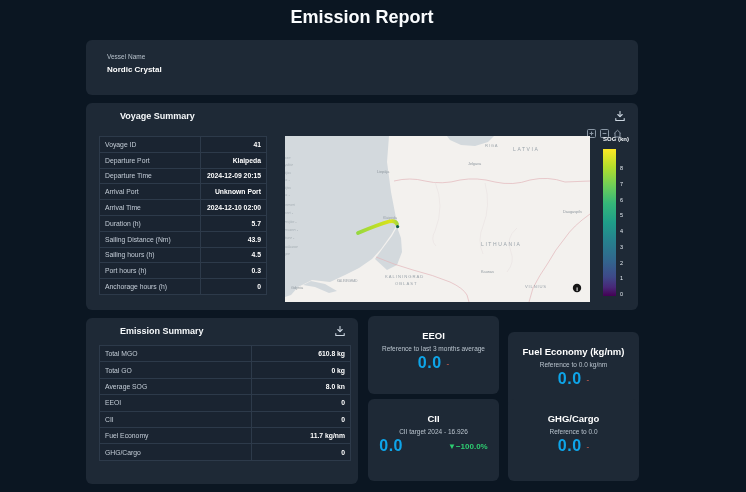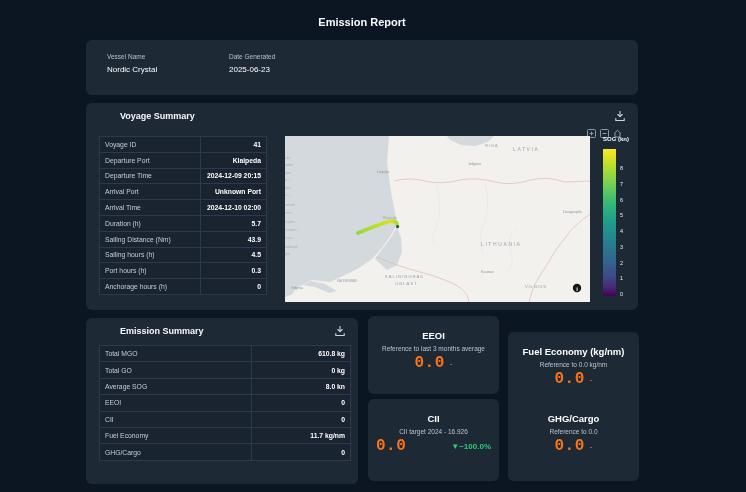--- a/index.html
+++ b/index.html
@@ -5,32 +5,32 @@
   * { margin:0; padding:0; box-sizing:border-box; }
   html,body { width:746px; height:492px; }
   body {
     position:relative;
     background:#0b1622;
     font-family:"Liberation Sans", sans-serif;
     overflow:hidden;
     color:#e9eef3;
   }
   .page-title {
-    position:absolute; left:86px; top:16px; width:552px;
-    text-align:center; font-size:11px; font-weight:600; color:#fafcfe;
+    position:absolute; left:86px; top:7px; width:552px;
+    text-align:center; font-size:18px; font-weight:600; color:#fafcfe;
   }
   .panel {
     position:absolute; background:#1e2936; border-radius:6px;
   }
   
   .vessel-card { left:86px; top:40px; width:552px; height:55px; display:flex; padding:13px 0 0 21px; }
   .vc-col { width:122px; }
   .vc-col:nth-child(3){ width:121px; }
   .vc-label { font-size:6.5px; color:#b7c1cb; margin-bottom:4.5px; }
-  .vc-value { font-size:8px; font-weight:normal; color:#ffffff; }
+  .vc-value { font-size:8px; font-weight:bold; color:#ffffff; }
   
   .voyage-panel { left:86px; top:103px; width:552px; height:207px; }
   .panel-title { position:absolute; left:13px; top:8px; font-size:9px; font-weight:bold; color:#f5f8fa;margin-left:21px; }
   .dl-icon { position:absolute; right:12px; top:7px; width:12px; height:12px; cursor:pointer; }
   .dl-icon svg { display:block; }
   .kv-table { position:absolute; border:1px solid #2d3a4a; border-bottom:none; }
   .kv-row { display:flex; border-bottom:1px solid #2d3a4a; align-items:stretch; }
   .kv-label {
     display:flex; align-items:center; padding-left:5px;
     font-size:6.8px; color:#c4cdd7; border-right:1px solid #2d3a4a;
@@ -62,36 +62,32 @@
   .emission-table .kv-label { width:152px; }
   
   .card { position:absolute; background:#1e2936; border-radius:6px; text-align:center; }
   .card-eeoi  { left:368px; top:316px; width:131px; height:78px; }
   .card-fuel  { left:508px; top:316px; width:131px; height:80px;margin-top:16px; }
   .card-cii   { left:368px; top:399px; width:131px; height:82px; }
   .card-ghg   { left:508px; top:399px; width:131px; height:82px; }
   .card-title { margin-top:14px; font-size:9.5px; font-weight:bold; color:#ffffff; }
   .card-sub   { margin-top:4px; font-size:6.5px; color:#bac4ce; }
   .card-valrow{ margin-top:2px; display:flex; align-items:center; justify-content:center; gap:5px; }
-  .card-value { font-size:16px; font-weight:bold; color:#f97316; letter-spacing:0.5px;font-family:Liberation Mono, monospace; }
+  .card-value { font-size:16px; font-weight:bold; color:#0ea5e9; letter-spacing:0.5px; }
   .card-delta { font-size:8px; font-weight:bold; }
 </style>
 </head>
 <body>
 
 <div class="page-title">Emission Report</div>
 
 <div class="panel vessel-card">
   <div class="vc-col">
     <div class="vc-label">Vessel Name</div>
     <div class="vc-value">Nordic Crystal</div>
-  </div>
-  <div class="vc-col">
-    <div class="vc-label">Date Generated</div>
-    <div class="vc-value">2025-06-23</div>
   </div>
 </div>
 
 <div class="panel voyage-panel">
   <div class="panel-title">Voyage Summary</div>
   <span class="dl-icon">
     <svg width="12" height="12" viewBox="0 0 12 12" fill="none" stroke="#ccd6e0" stroke-width="1.1" stroke-linecap="round" stroke-linejoin="round">
       <path d="M6 1.5v5"></path>
         <path d="M3.8 4.5L6 6.7 8.2 4.5"></path>
         <path d="M1.8 8.5v2h8.4v-2"></path>

